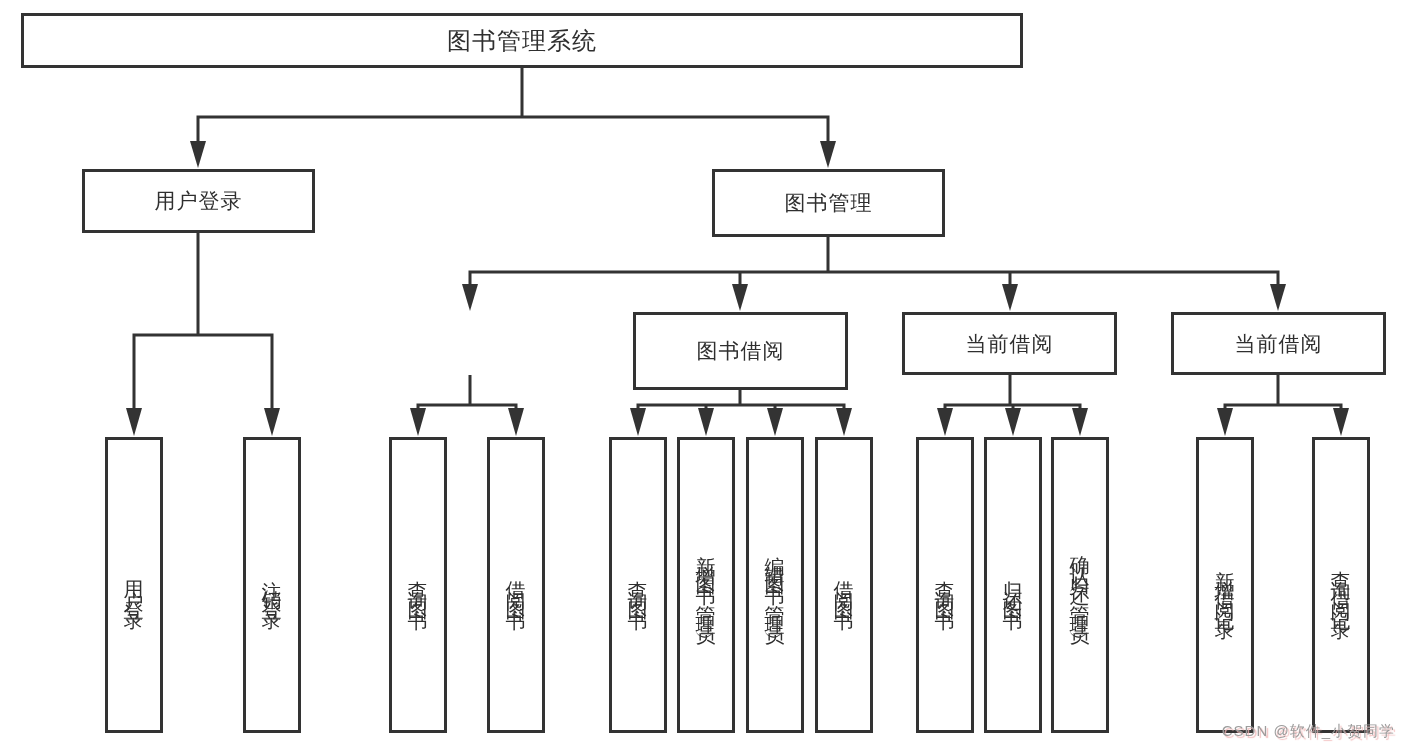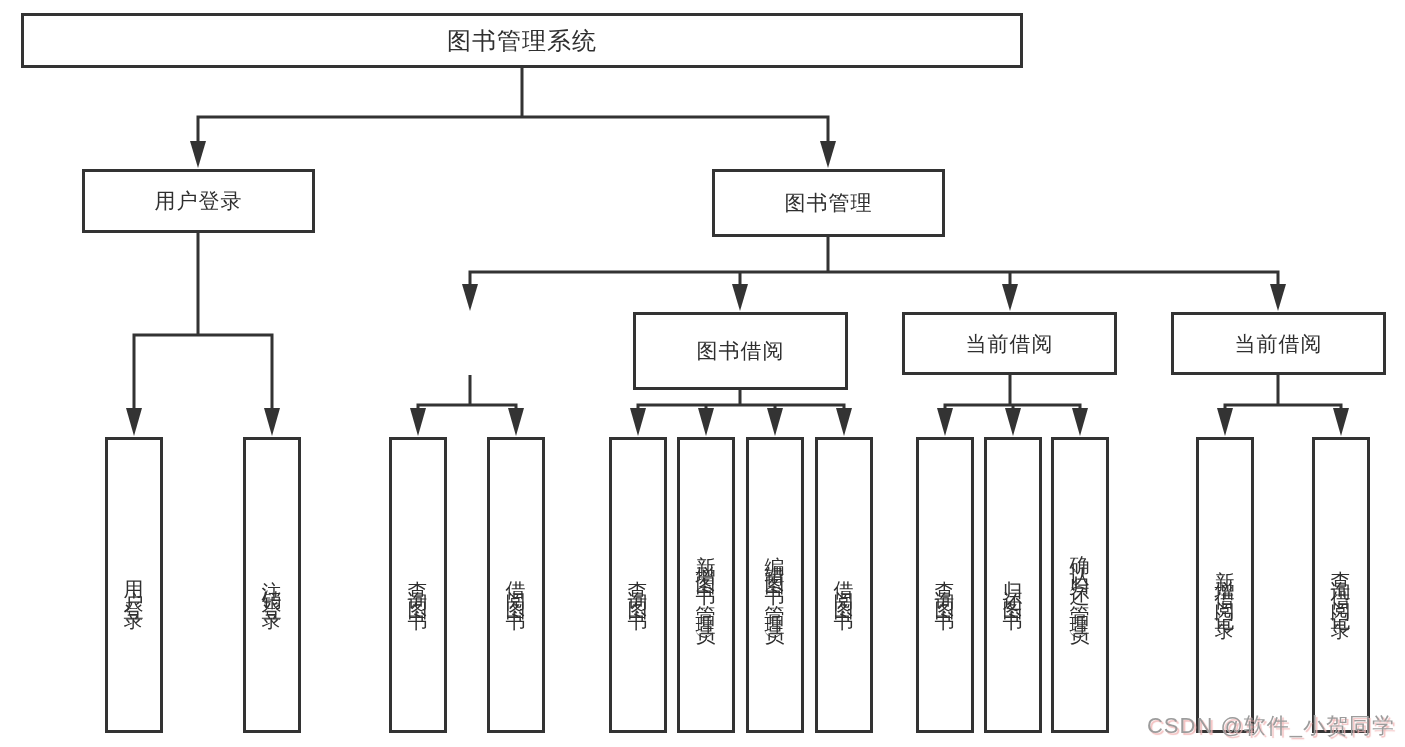--- a/index.html
+++ b/index.html
@@ -28,21 +28,21 @@
     writing-mode:vertical-lr;
     text-orientation:mixed;
     letter-spacing:10px;
     line-height:1;
     white-space:nowrap;
   }
   .watermark{
     position:absolute;
     right:10px;
     bottom:6px;
-    font-size:22px;
+    font-size:15px;
     color:#9c9c9c;
     text-shadow:2px 2px 1px rgba(242,185,185,0.9);
     letter-spacing:1px;
   }
 </style>
 </head>
 <body>
 
 <div class="canvas">
 

